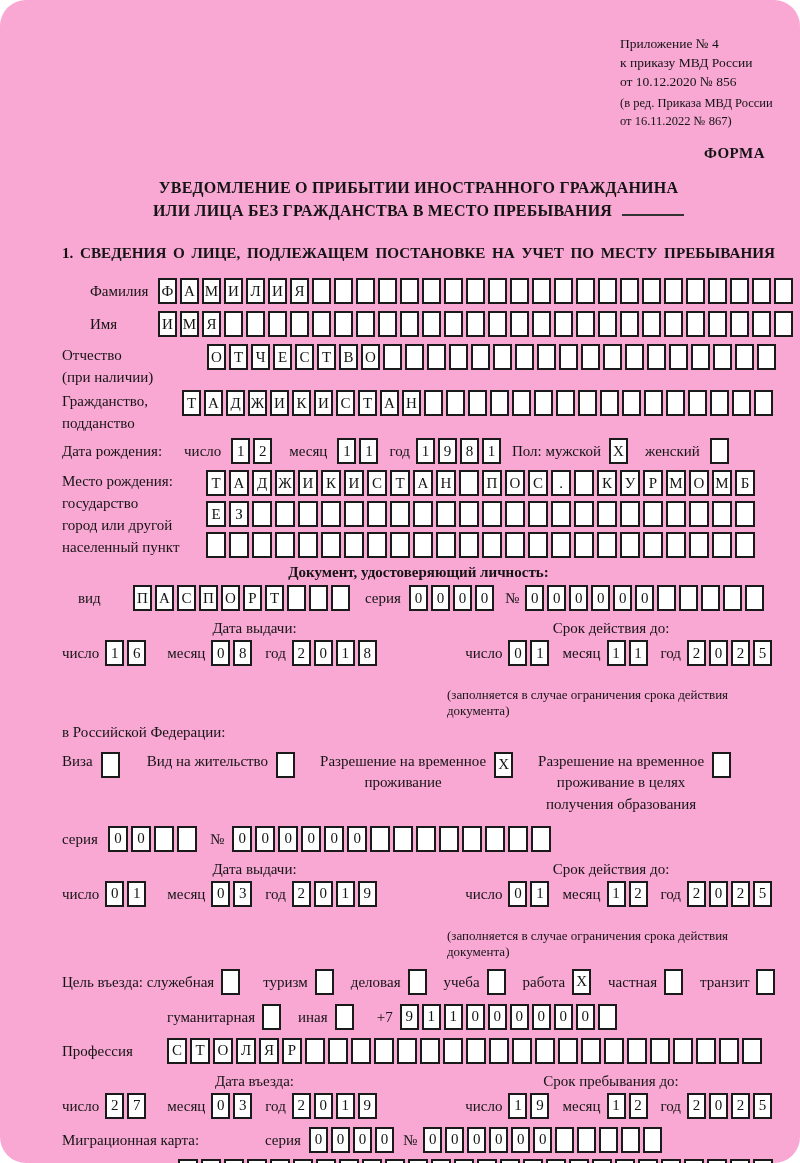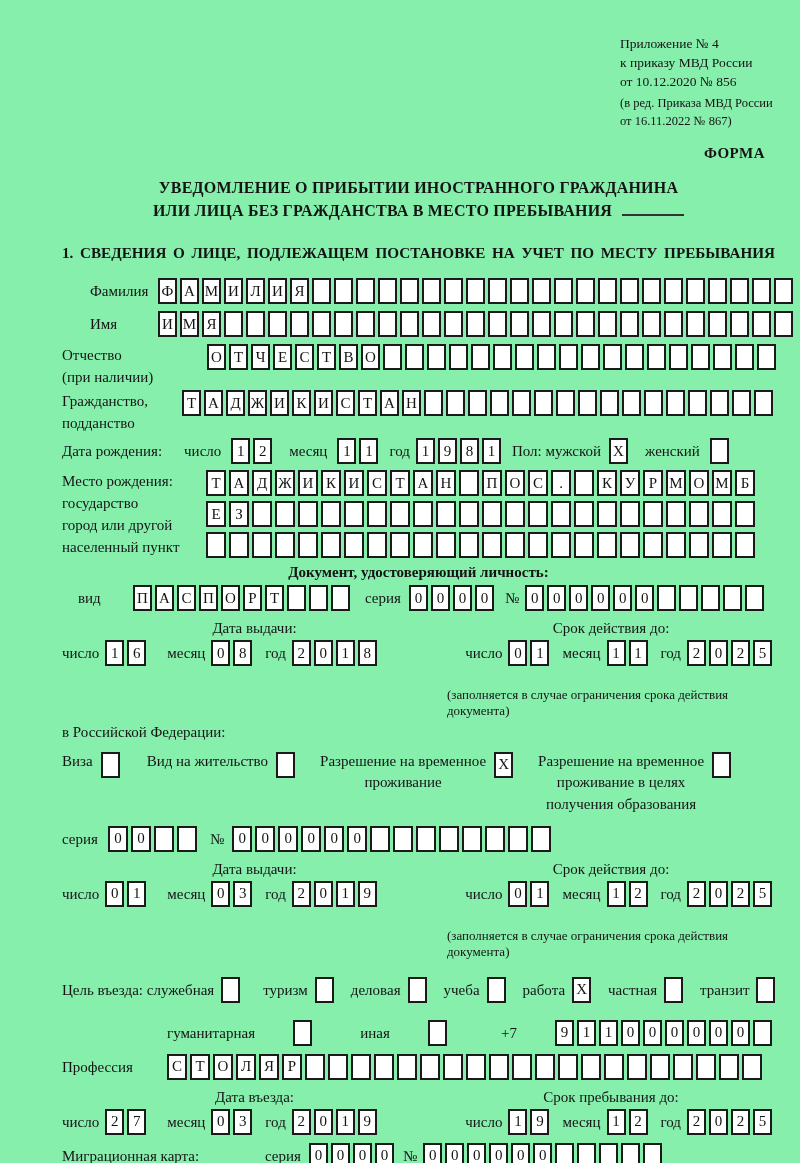--- a/index.html
+++ b/index.html
@@ -1,20 +1,20 @@
 <!DOCTYPE html>
 <html><head>
 <meta charset="utf-8">
 <style>
   * { box-sizing: border-box; margin: 0; padding: 0; }
   html,body { background: #ffffff; }
   .page {
-    width: 800px; height: 1163px; background: #86efac; overflow: hidden;
+    width: 800px; height: 1163px; background: #f9a8d4; overflow: hidden;
     font-family: "Liberation Serif", "DejaVu Serif", serif; color: #141414;
-    padding: 34px 25px 0 62px; position: relative;
+    padding: 34px 25px 0 62px; position: relative; border-radius: 26px;
   }
   .hdr { margin-left: 558px; font-size: 13.5px; line-height: 1.42; }
   .hdr .small { font-size: 12.5px; }
   .hdr .gap-top { margin-top: 4px; }
   .forma { text-align: right; padding-right: 10px; font-weight: bold; font-size: 15px; margin-top: 14px; letter-spacing: .5px; }
   .title { text-align: center; font-weight: bold; font-size: 16px; margin-top: 14px; line-height: 1.45; letter-spacing: .2px; }
   .blank { display: inline-block; width: 62px; border-bottom: 2.5px solid #333; height: .9em; margin-left: 10px; }
   .sec { font-weight: bold; font-size: 15.2px; margin-top: 22px; text-align: justify; text-align-last: justify; }
   .row { display: flex; align-items: flex-start; margin-top: 7px; }
   .lbl { font-size: 15px; line-height: 26px; flex: none; }
@@ -36,21 +36,21 @@
   .dtitle { text-align: center; font-size: 15px; }
   .dline { display: flex; align-items: center; margin-top: 3px; }
   .dline .lbl { margin-right: 6px; }
   .dline .cells { margin-right: 10px; }
   .note-right { text-align: left; font-size: 13px; margin-top: 21px; }
   .intro { font-size: 15px; margin-top: 10px; line-height: 1.55; }
   .opts { display: flex; margin-top: 6px; }
   .opt { display: flex; align-items: flex-start; margin-right: 14px; }
   .opt .optlines { font-size: 15px; line-height: 1.45; text-align: center; margin-right: 8px; }
   .opt > .cells { margin-top: 1px; }
-  .pv { display: flex; align-items: center; margin-top: 17px; flex-wrap: nowrap; justify-content: space-between; }
+  .pv { display: flex; align-items: center; margin-top: 9px; flex-wrap: nowrap; }
   .pv .lbl { line-height: 26px; margin-right: 7px; }
   .pv .cells { margin-right: 20px; }
   .pv .cells.tight { margin-right: 14px; }
   .indent105 { margin-left: 105px; }
   .phone-lbl { margin-left: 28px; margin-right: 18px; }
 </style>
 </head>
 <body>
 
 <div class="page">

